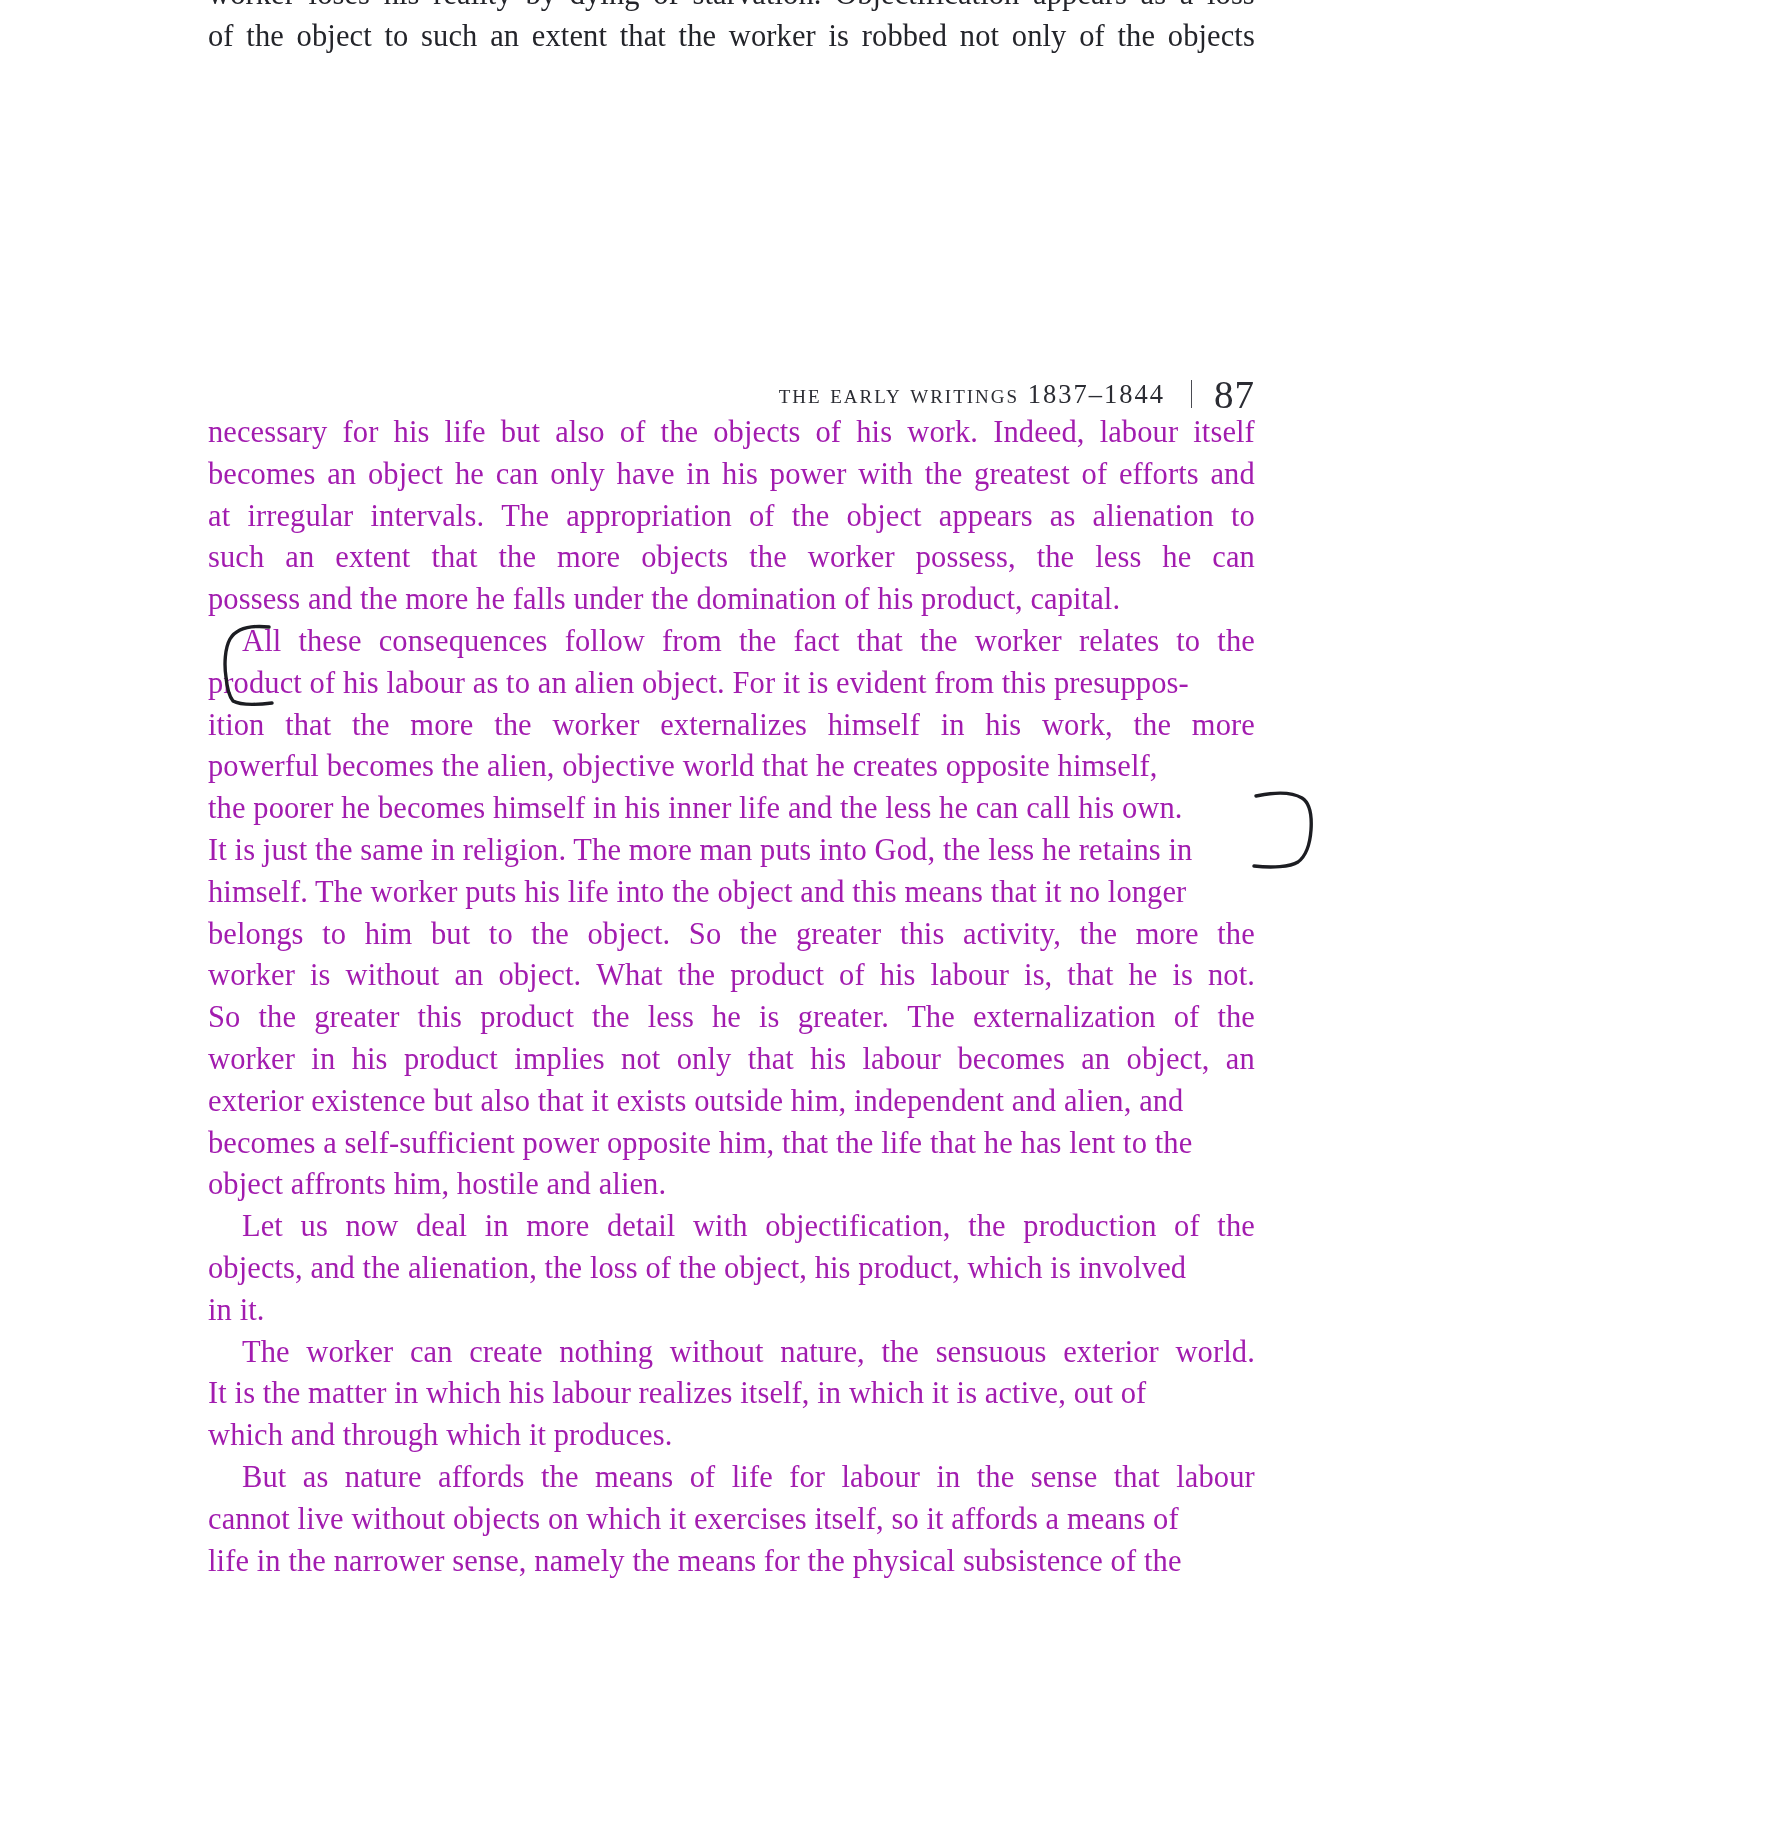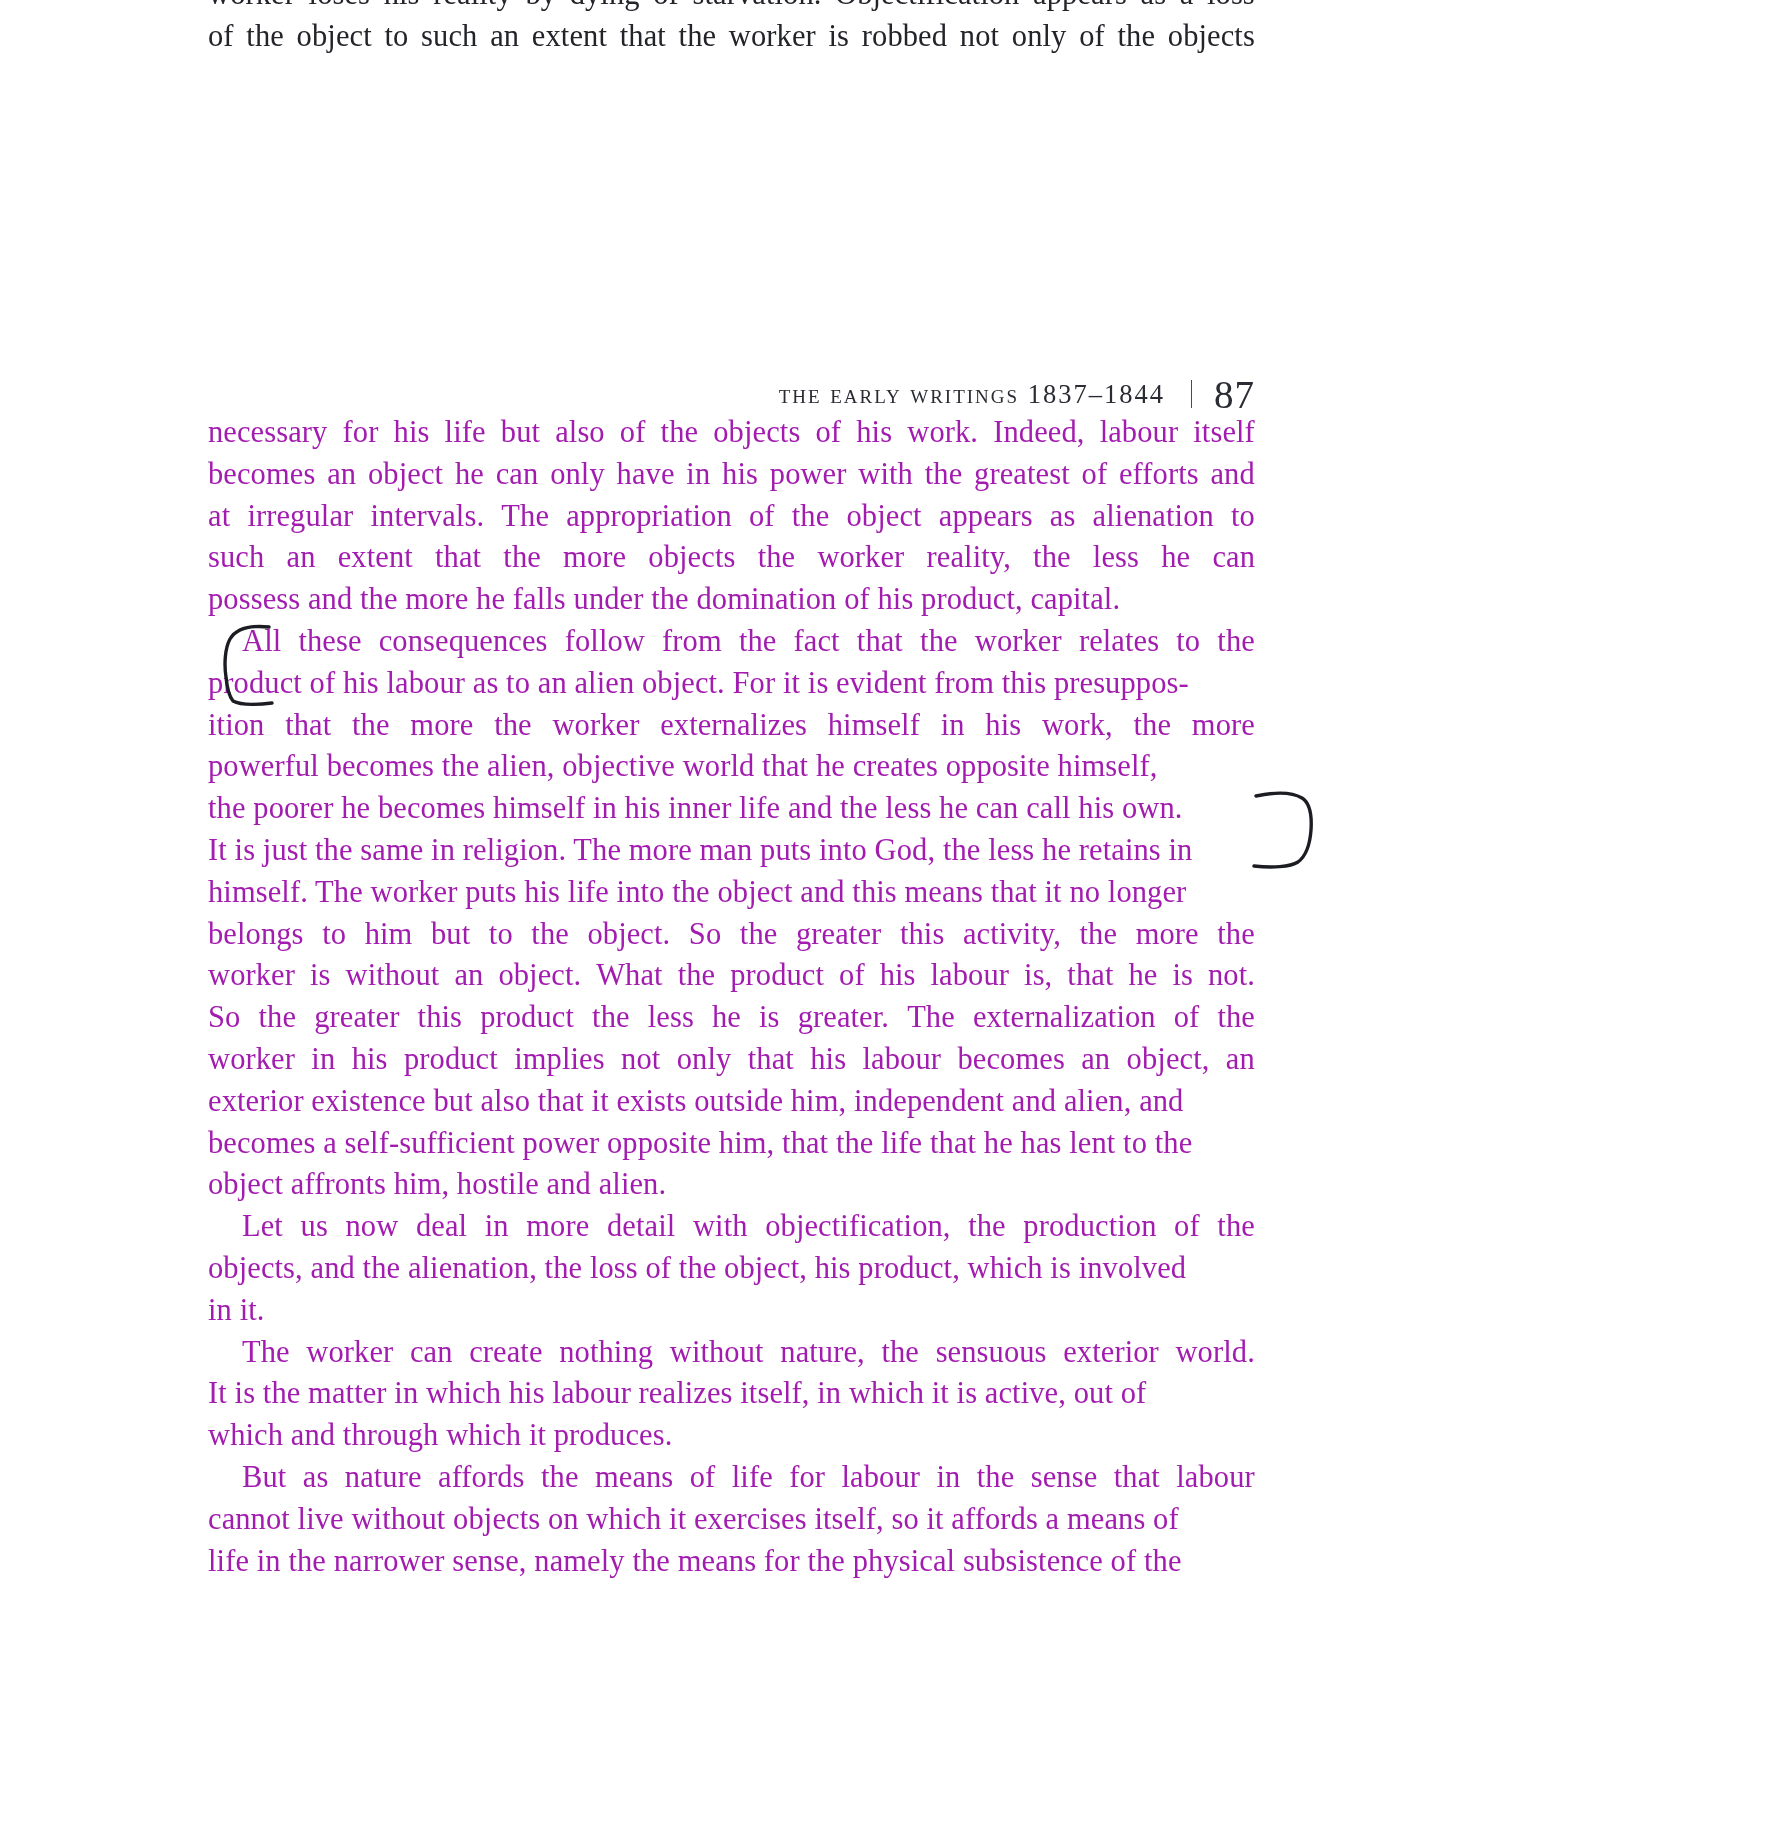--- a/index.html
+++ b/index.html
@@ -230,21 +230,21 @@
       <span class="ln">
           <span>such</span>
           <span>an</span>
           <span>extent</span>
           <span>that</span>
           <span>the</span>
           <span>more</span>
           <span>objects</span>
           <span>the</span>
           <span>worker</span>
-          <span>reality,</span>
+          <span>possess,</span>
           <span>the</span>
           <span>less</span>
           <span>he</span>
           <span>can</span>
         </span>
       <span class="ln last"><span>possess and the more he falls under the domination of his product, capital.</span></span>
     </p>
 
     <p class="para">
       <span class="ln indent" style="padding-left: 34px;">

